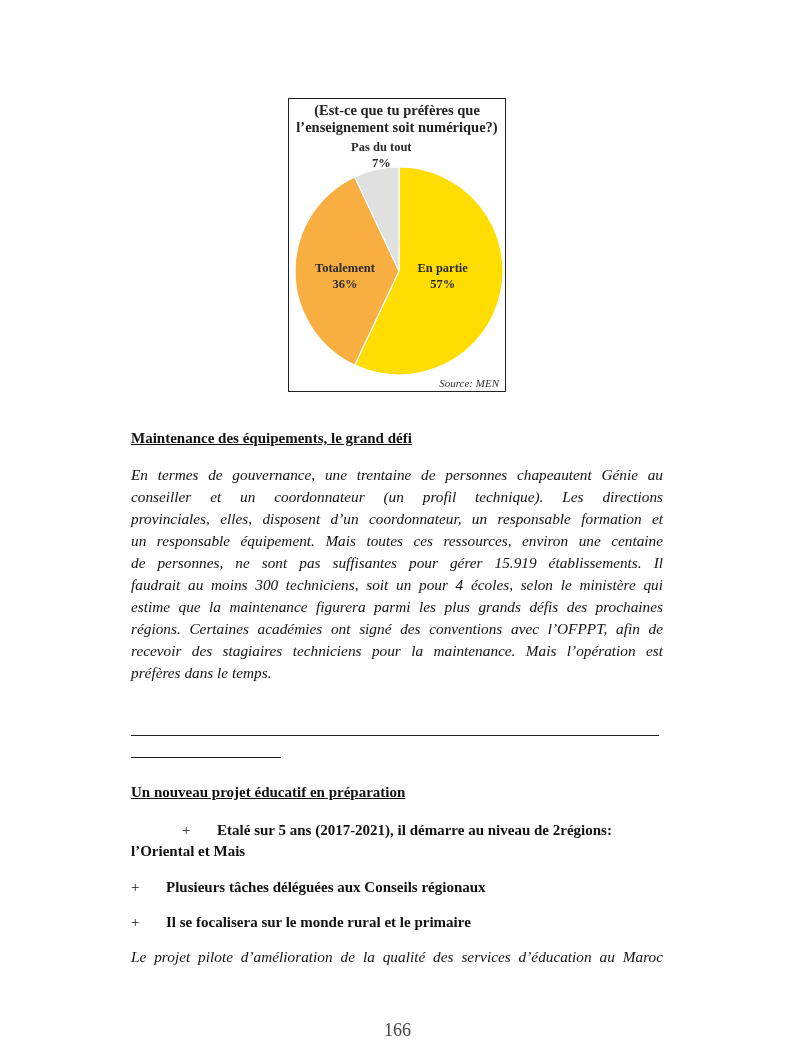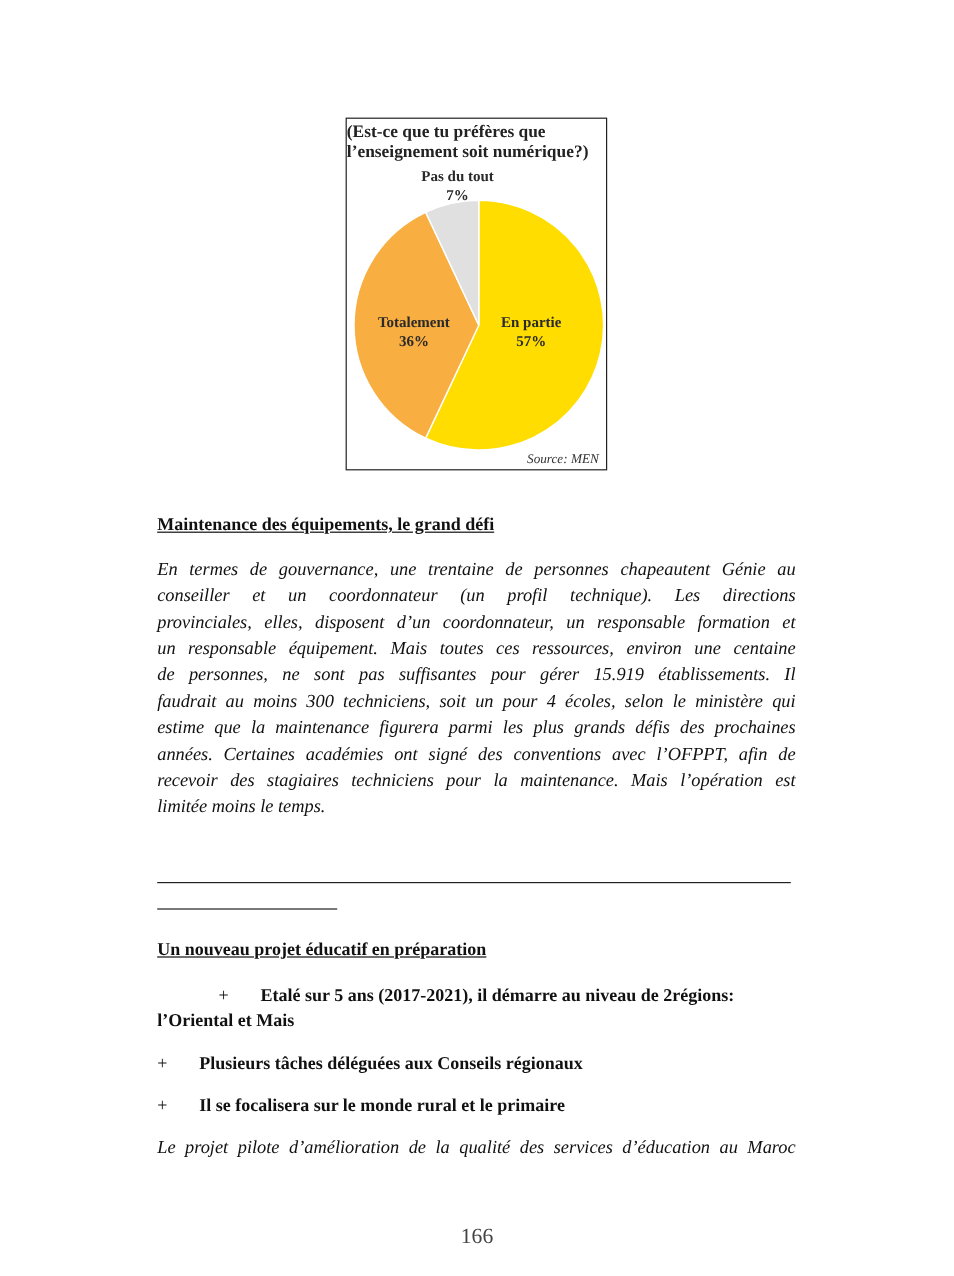--- a/index.html
+++ b/index.html
@@ -1,21 +1,21 @@
 <!DOCTYPE html>
 <html><head>
 <meta charset="utf-8">
 <style>
   html, body { margin: 0; padding: 0; background: #ffffff; }
   body { width: 795px; height: 1063px; position: relative; overflow: hidden;
          font-family: "Liberation Serif", "DejaVu Serif", serif; color: #111; }
 
   .chart-box { position: absolute; left: 288px; top: 98px; width: 218px; height: 294px;
                border: 1.5px solid #222; box-sizing: border-box; background: #fff; }
-  .chart-title { position: absolute; left: 0; right: 0; top: 3px; text-align: left;
+  .chart-title { position: absolute; left: 0; right: 0; top: 3px; text-align: center;
                  font-weight: bold; font-size: 14.5px; line-height: 17px; color: #222; }
   .chart-svg { position: absolute; left: 0; top: 0; }
   .slice-label { font-family: "Liberation Serif", serif; font-weight: bold; font-size: 12.5px; fill: #2a2a2a; }
   .chart-source { position: absolute; right: 6px; bottom: 2px; font-style: italic; font-size: 11px; color: #333; }
 
   .heading { position: absolute; left: 131px; font-weight: bold; font-size: 15px; text-decoration: underline; }
   .para { position: absolute; left: 131px; width: 532px; font-size: 15.3px; line-height: 22px;
           text-align: justify; font-style: italic; }
   .para-line { display: block; text-align: justify; text-align-last: justify; white-space: nowrap; }
   .para-line.last { text-align-last: left; }
@@ -53,23 +53,23 @@
 
 <div class="heading" style="top:430px;">Maintenance des équipements, le grand défi</div>
 <div class="para" style="top:464px;">
   <span class="para-line">En termes de gouvernance, une trentaine de personnes chapeautent Génie au</span>
   <span class="para-line">conseiller et un coordonnateur (un profil technique). Les directions</span>
   <span class="para-line">provinciales, elles, disposent d’un coordonnateur, un responsable formation et</span>
   <span class="para-line">un responsable équipement. Mais toutes ces ressources, environ une centaine</span>
   <span class="para-line">de personnes, ne sont pas suffisantes pour gérer 15.919 établissements. Il</span>
   <span class="para-line">faudrait au moins 300 techniciens, soit un pour 4 écoles, selon le ministère qui</span>
   <span class="para-line">estime que la maintenance figurera parmi les plus grands défis des prochaines</span>
-  <span class="para-line">années. Certaines académies ont signé des conventions avec l’OFPPT, afin de</span>
+  <span class="para-line">régions. Certaines académies ont signé des conventions avec l’OFPPT, afin de</span>
   <span class="para-line">recevoir des stagiaires techniciens pour la maintenance. Mais l’opération est</span>
-  <span class="para-line last">limitée moins le temps.</span>
+  <span class="para-line last">préfères dans le temps.</span>
 </div>
 
 <div class="rule" style="top:735px; width:528px;"></div>
 <div class="rule" style="top:757px; width:150px;"></div>
 
 <div class="heading" style="top:784px;">Un nouveau projet éducatif en préparation</div>
 
 <div class="bullet" style="top:820px;">
   <div style="display:flex; justify-content:center;">
     <span><span class="plus">+</span><span>Etalé sur 5 ans (2017-2021), il démarre au niveau de 2</span></span>

